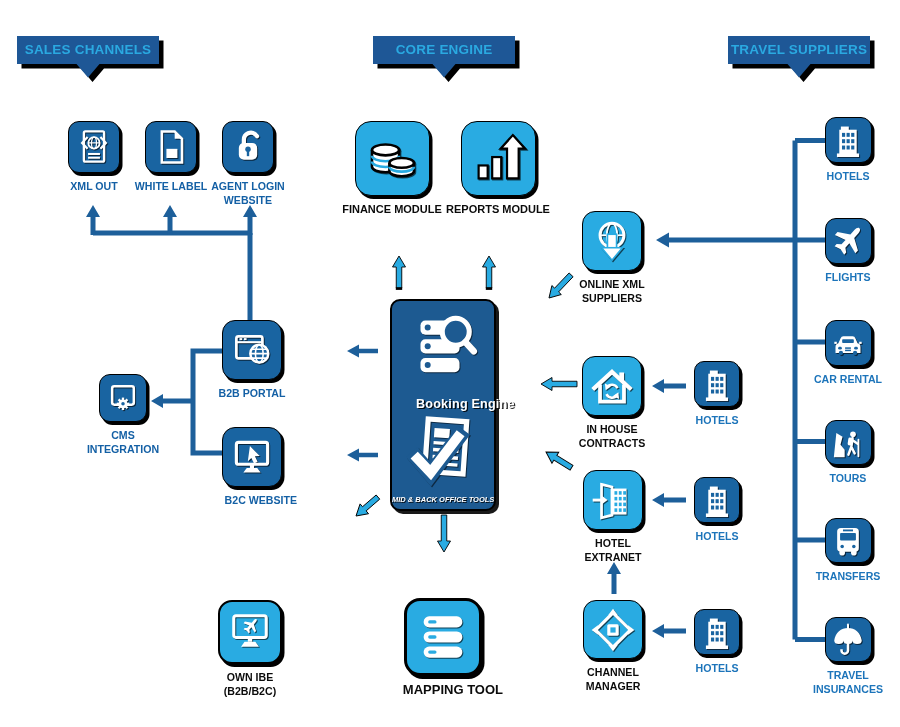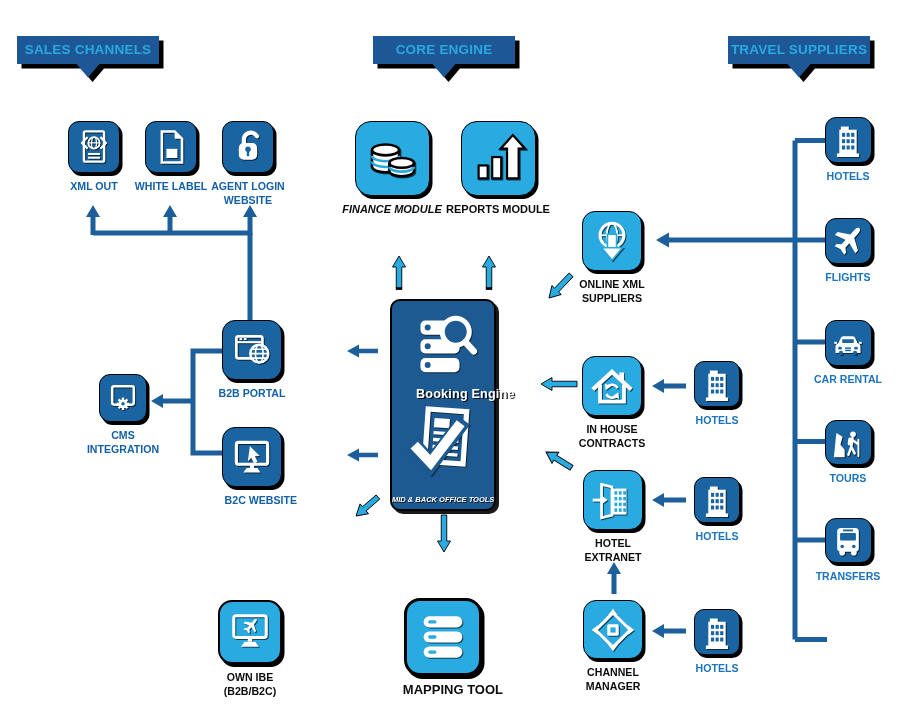--- a/index.html
+++ b/index.html
@@ -17,21 +17,21 @@
   .t-med{background:#1964a1;}
   .t-light{background:#29abe2;}
   .lbl{margin-top:7px;font-weight:700;font-size:10.6px;line-height:13.5px;letter-spacing:0px;}
   .c-blue{color:#1460a5;}
   .c-bright{color:#1c74ba;}
   .c-black{color:#0b0b0b;}
   #booking{position:absolute;left:390px;top:299px;width:106px;height:212px;box-sizing:border-box;
       background:#1d5a91;border:2px solid #000;border-radius:10px;box-shadow:3px 3px 0 rgba(0,0,0,.9);
       text-align:center;}
   #booking .bico{display:block;margin:0 auto;filter:drop-shadow(1.4px 1.6px 0 rgba(0,0,0,.55));}
-  #booking .btitle{margin-top:2px;color:#fff;font-size:12.6px;font-weight:700;white-space:nowrap;
+  #booking .btitle{margin-top:12px;color:#fff;font-size:12.6px;font-weight:700;white-space:nowrap;
       text-shadow:1.4px 1.4px 0 rgba(0,0,0,.85);letter-spacing:.2px;padding-left:24px;}
   #booking .bsub{position:absolute;left:0;right:0;bottom:5px;color:#fff;font-size:7.5px;font-weight:700;
       text-shadow:1px 1px 0 rgba(0,0,0,.85);letter-spacing:0px;white-space:nowrap;font-style:italic;}
 </style>
 </head>
 <body>
 
 <div id="stage">
 
   <svg id="connectors" width="900" height="727" viewBox="0 0 900 727">
@@ -183,21 +183,21 @@
         <g transform="translate(14.5,8.5) scale(0.42)">
           <path transform="rotate(40 24 24)" fill="#fff" d="M24,4 c1.8,0 3,2.2 3,5 v7.5 l13,8 v4.5 l-13,-4 v7 l4.5,3.5 v3.5 l-7.5,-2 -7.5,2 v-3.5 l4.5,-3.5 v-7 l-13,4 v-4.5 l13,-8 V9 c0,-2.8 1.2,-5 3,-5 z"></path>
         </g>
         <rect x="22" y="29" width="4" height="4" fill="#fff"></rect>
         <polygon points="19,33 29,33 32.3,37.6 15.7,37.6" fill="#fff"></polygon>
       </svg>
     </div>
     <div class="lbl c-black">OWN IBE (B2B/B2C)</div>
   </div>
 
-  <div class="node" style="left:332px;top:121px;width:120px;font-style:italic;">
+  <div class="node" style="left:332px;top:121px;width:120px;">
     <div class="tile t-light" style="width:75px;height:75px;border-radius:16px;">
       <svg width="62" height="62" viewBox="0 0 48 48">
         <path d="M8.5,17 v13 a10.5,4.2 0 0 0 21,0 v-13" fill="#fff" stroke="#000" stroke-width="2"></path>
         <path d="M8.5,21.5 a10.5,4.2 0 0 0 21,0 M8.5,26 a10.5,4.2 0 0 0 21,0" fill="none" stroke="#29abe2" stroke-width="2"></path>
         <ellipse cx="19" cy="17" rx="10.5" ry="4.2" fill="#fff" stroke="#000" stroke-width="2"></ellipse>
         <path d="M22,27 v6.5 a9.5,3.8 0 0 0 19,0 V27" fill="#fff" stroke="#000" stroke-width="2"></path>
         <path d="M22,30 a9.5,3.8 0 0 0 19,0" fill="none" stroke="#29abe2" stroke-width="2"></path>
         <ellipse cx="31.5" cy="27" rx="9.5" ry="3.8" fill="#fff" stroke="#000" stroke-width="2"></ellipse>
       </svg>
     </div>
@@ -458,14 +458,24 @@
         <rect x="11" y="8.5" width="26" height="28.5" rx="4.5" fill="#fff"></rect>
         <rect x="18" y="10.2" width="12" height="2.2" fill="#1964a1"></rect>
         <rect x="14.5" y="14.5" width="19" height="9" rx="1.2" fill="#1964a1"></rect>
         <circle cx="17" cy="30.5" r="2.1" fill="#1964a1"></circle>
         <circle cx="31" cy="30.5" r="2.1" fill="#1964a1"></circle>
       </svg>
     </div>
     <div class="lbl c-bright">TRANSFERS</div>
   </div>
 
+  <div class="node" style="left:806px;top:617px;width:84px;">
+    <div class="tile t-med" style="width:47px;height:45px;border-radius:11px;">
+      <svg width="40" height="40" viewBox="0 0 48 48">
+        <path d="M24,5.5 V10" stroke="#fff" stroke-width="2.4" stroke-linecap="round"></path>
+        <path d="M7.5,24.5 C8.8,15 15.8,9.5 24,9.5 C32.2,9.5 39.2,15 40.5,24.5 a5.5,4.2 0 0 1 -11,0 a5.5,4.2 0 0 1 -11,0 a5.5,4.2 0 0 1 -11,0 z" fill="#fff"></path>
+        <path d="M24,25 V36.5 a3.9,3.9 0 0 1 -7.8,0 V35" fill="none" stroke="#fff" stroke-width="3"></path>
+      </svg>
+    </div>
+    <div class="lbl c-bright">TRAVEL INSURANCES</div>
+  </div>
 
 </div>
 
 </body></html>

